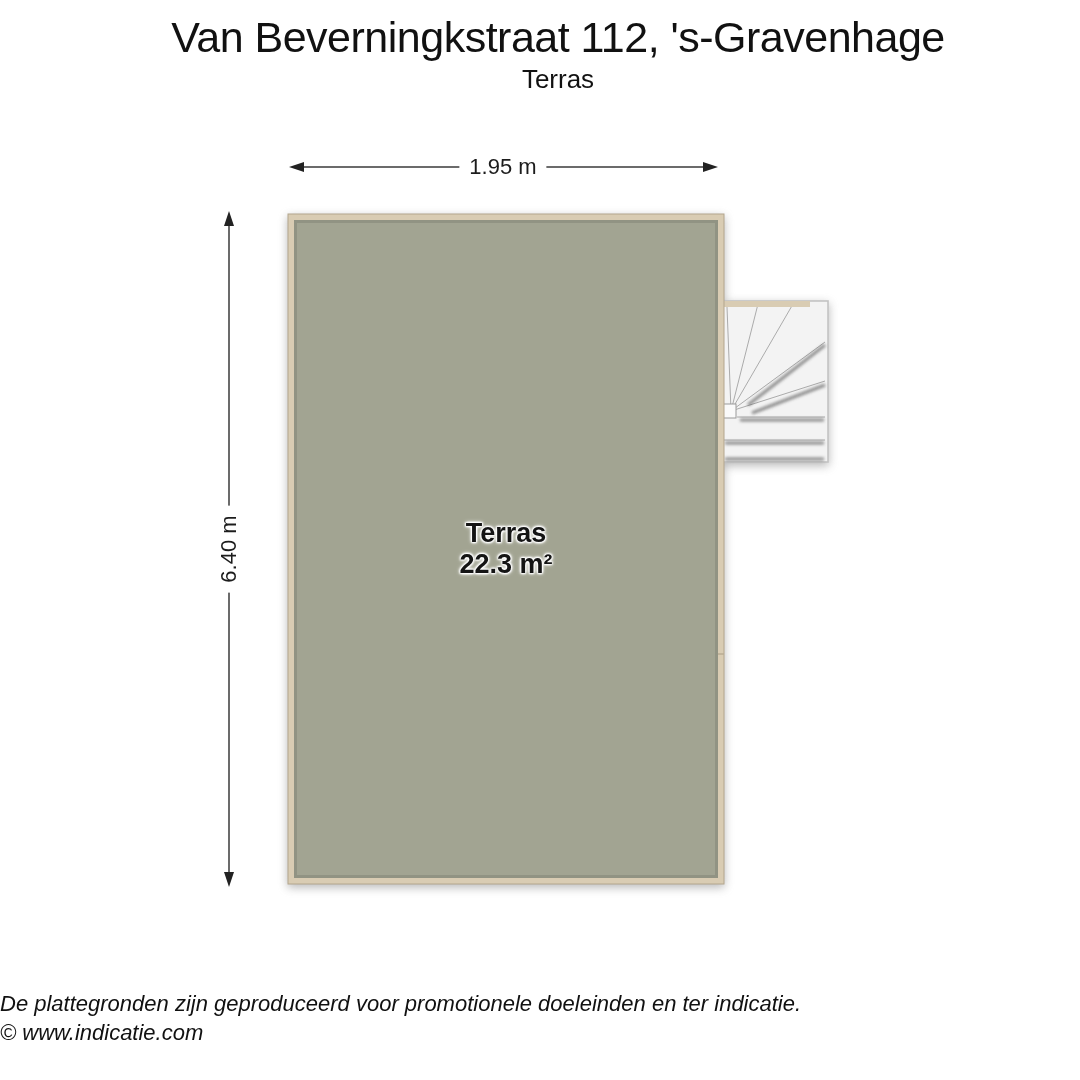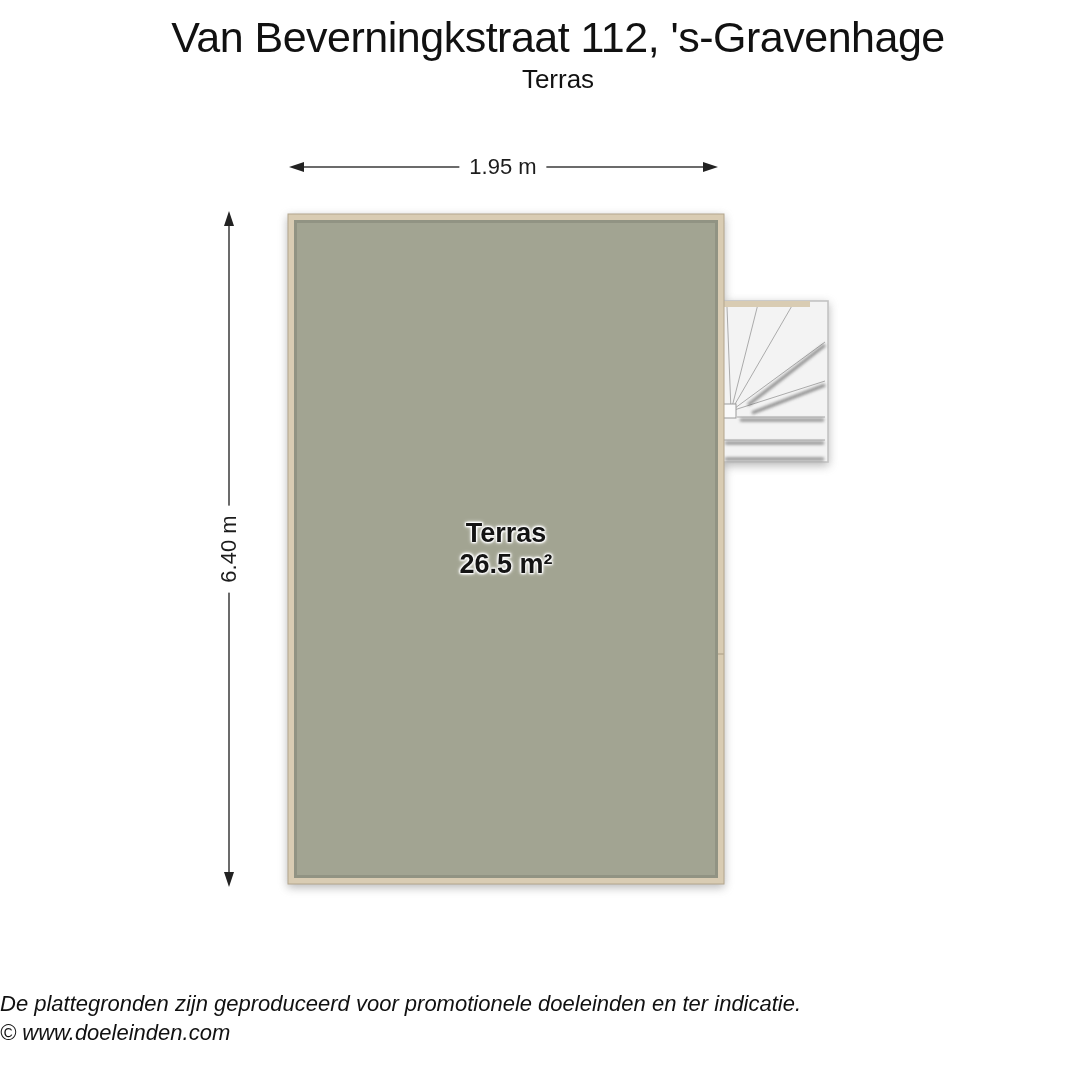--- a/index.html
+++ b/index.html
@@ -91,21 +91,21 @@
         <line x1="718" y1="650" x2="724" y2="650" stroke="#b9ac93" stroke-width="1.5"></line>
       </g>
     </g>
   </svg>
 
   <div class="dim-label h">1.95 m</div>
   <div class="dim-label v">6.40 m</div>
 
   <div class="room-label">
     <div>Terras</div>
-    <div>26.5 m²</div>
+    <div>22.3 m²</div>
   </div>
 
   <div class="footer">
     <div>De plattegronden zijn geproduceerd voor promotionele doeleinden en ter indicatie.</div>
-    <div>© www.doeleinden.com</div>
+    <div>© www.indicatie.com</div>
   </div>
 
 </div>
 
 </body></html>

